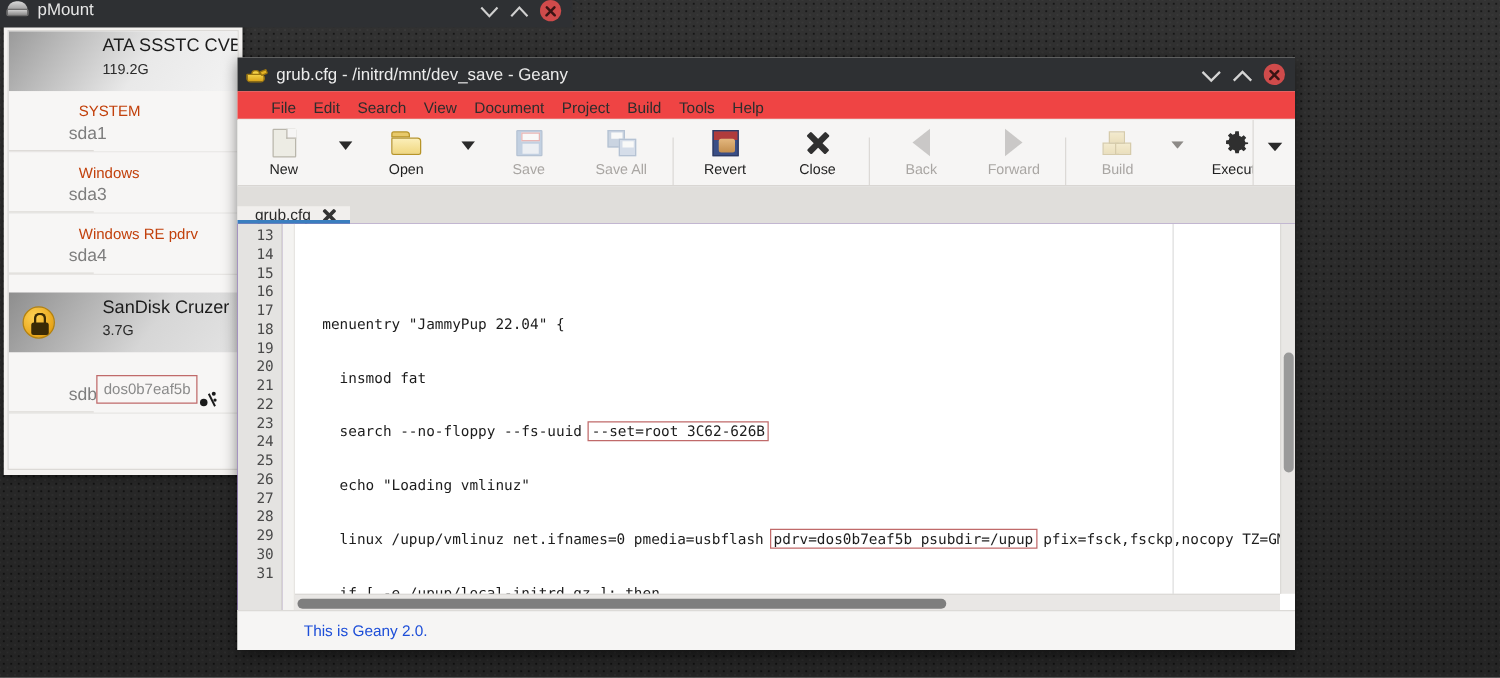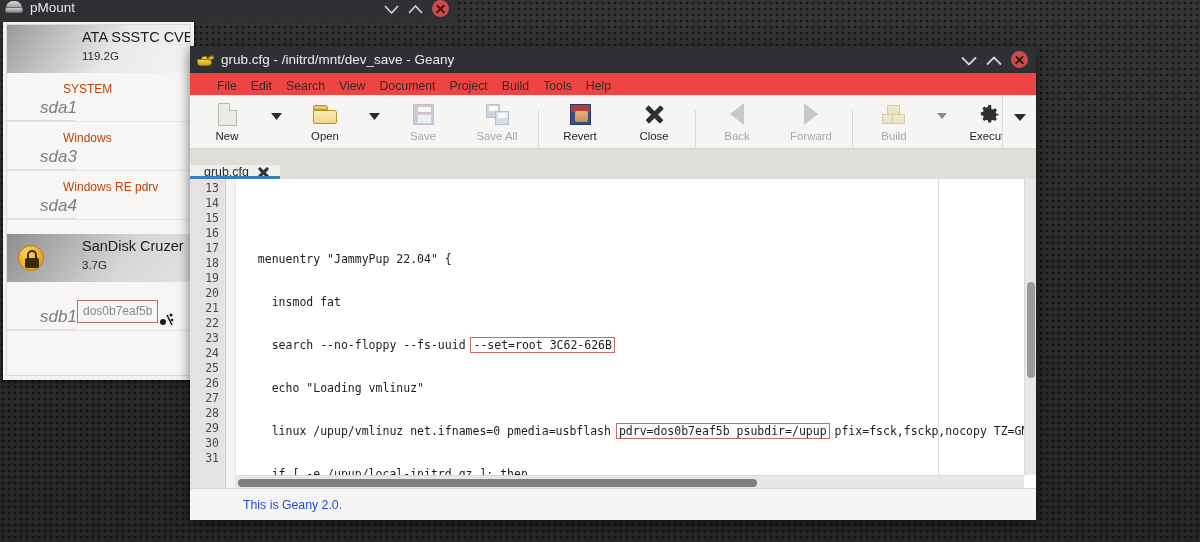--- a/index.html
+++ b/index.html
@@ -103,22 +103,22 @@
     font-size: 11.5px; color: #2a2a2a;
   }
   .part-row {
     height: 49px; position: relative; background: #f7f6f5;
     border-bottom: 1px solid #e8e6e4;
   }
   .part-row .bsep {
     position: absolute; left: 0; bottom: 0; width: 68px; height: 1px; background: #dedbd8;
   }
   .part-dev {
-    position: absolute; left: 33px; top: 25px;
-    font-size: 17px; color: #7d7d7d; font-style: italic;
+    position: absolute; left: 48px; top: 25px;
+    font-size: 14px; color: #7d7d7d;
   }
   .part-label {
     position: absolute; left: 56px; top: 9px;
     font-size: 12px; color: #c2410c; white-space: nowrap;
   }
   .part-label.boxed {
     left: 70px; top: 18px;
     color: #8a8a8a; border: 1.6px solid #c06a6a;
     background: #f8f6f5; padding: 3px 5px 4px 5px;
   }

